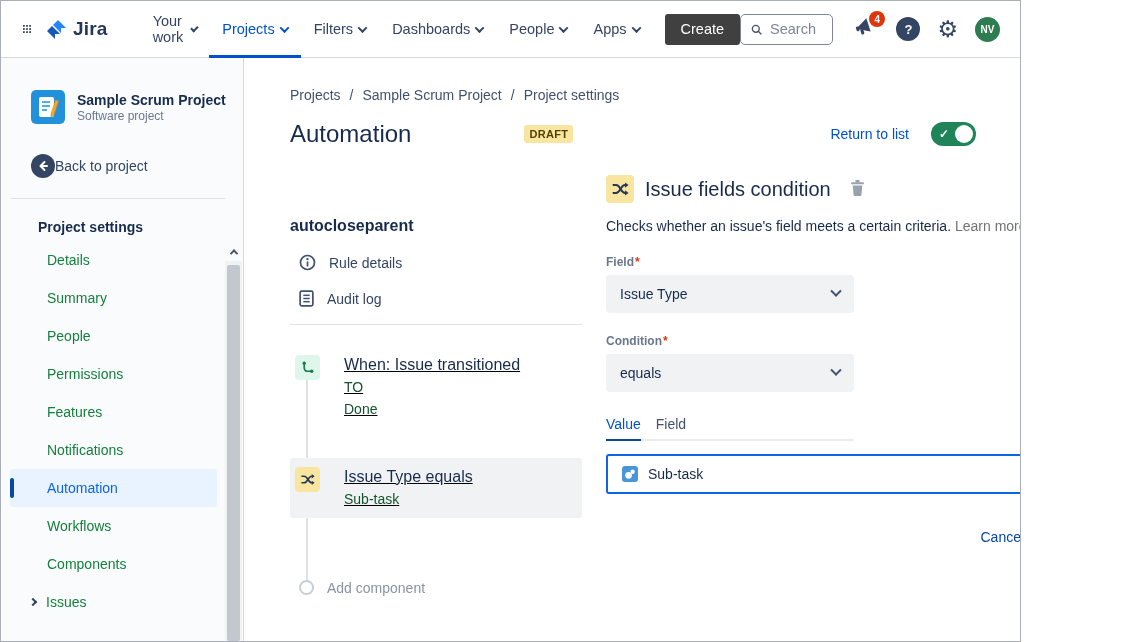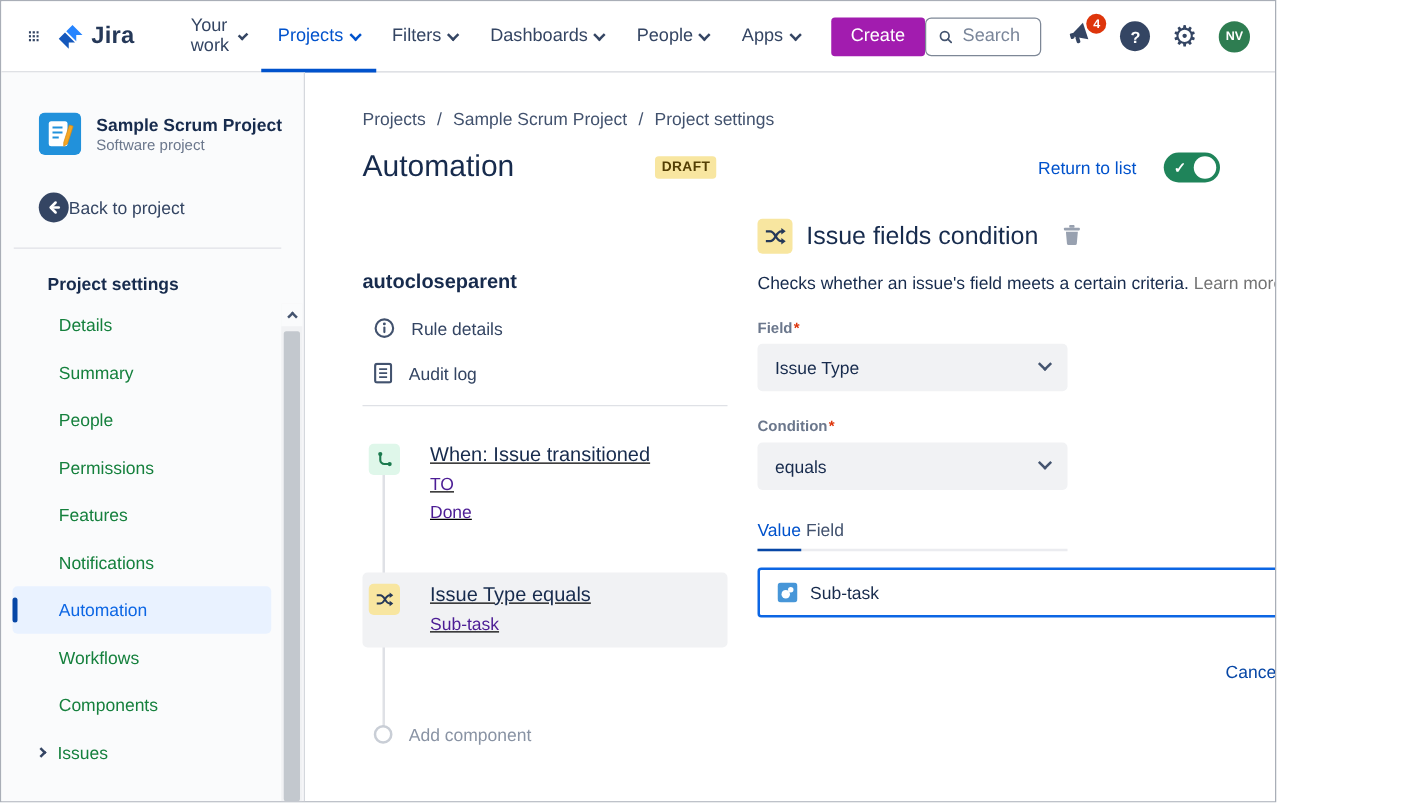--- a/index.html
+++ b/index.html
@@ -20,21 +20,21 @@
   .logo-text { font-size: 19px; font-weight: 600; color: #253858; letter-spacing: .2px; }
   .nav-items { display: flex; height: 57px; }
   .nav-item {
     display: flex; align-items: center; gap: 6px; padding: 3px 13px 0 13px;
     font-size: 14.5px; color: #344563; cursor: pointer; border-bottom: 3px solid transparent;
     height: 100%;
   }
   .nav-item.active { color: #0052CC; border-bottom-color: #0052CC; }
   .chev { width: 7px; height: 7px; border-right: 2px solid currentColor; border-bottom: 2px solid currentColor; transform: rotate(45deg) translate(-1px,-1px); display: inline-block; }
   .btn-create {
-    margin-left: 12px; background: #a21caf; color: #fff; border: none; border-radius: 3px;
+    margin-left: 12px; background: #404040; color: #fff; border: none; border-radius: 3px;
     font-size: 14.5px; padding: 7px 16px; height: 31px; cursor: pointer;
     font-family: "Liberation Sans", sans-serif;
   }
   .search-wrap {
     margin-left: auto; display: flex; align-items: center; gap: 8px;
     border: 1.5px solid #7d8796; border-radius: 5px; height: 31px; width: 200px; padding: 0 10px;
     background: #fff;
   }
   .search-wrap input {
     border: none; outline: none; font-size: 14.5px; color: #172B4D; width: 100%;
@@ -121,41 +121,41 @@
   .rule-link-row { display: flex; align-items: center; gap: 13px; margin-top: 19px; padding-left: 9px; font-size: 14px; color: #344563; cursor: pointer; }
   .rule-divider { height: 1px; background: #DFE1E6; margin-top: 17px; }
   .rule-flow { position: relative; margin-top: 25px; }
   .flow-line { position: absolute; left: 16px; top: 30px; bottom: 14px; width: 2px; background: #DFE1E6; }
   .flow-item { position: relative; display: flex; gap: 24px; padding: 5px; border-radius: 4px; cursor: pointer; text-decoration: underline; }
   .flow-item.selected { background: #F1F2F4; padding: 9px 5px; }
   .flow-icon { width: 25px; height: 25px; border-radius: 4px; flex: 0 0 25px; display: flex; align-items: center; justify-content: center; }
   .flow-icon.green { background: #DFF7EA; }
   .flow-icon.yellow { background: #F8E6A0; }
   .flow-title { font-size: 16px; color: #172B4D; line-height: 1.25; }
-  .flow-sub { font-size: 14px; color: #4c1d95; margin-top: 3px; line-height: 1.35; }
+  .flow-sub { font-size: 14px; color: #14532d; margin-top: 3px; line-height: 1.35; }
   .flow-gap { height: 34px; }
   .add-component-row { display: flex; align-items: center; gap: 13px; margin-top: 62px; padding-left: 9px; cursor: pointer; }
   .add-circle { width: 15px; height: 15px; border: 2px solid #C9CED6; border-radius: 50%; background: #fff; position: relative; }
   .add-label { font-size: 14px; color: #8993A4; }
 
   
   .detail-header { display: flex; align-items: center; gap: 11px; }
   .detail-icon { width: 28px; height: 28px; border-radius: 4px; background: #F8E6A0; display: flex; align-items: center; justify-content: center; }
   .detail-title { font-size: 20px; font-weight: 500; color: #172B4D; }
   .trash-btn { margin-left: 6px; background: none; border: none; cursor: pointer; padding: 2px; }
   .detail-desc { font-size: 14px; color: #172B4D; margin-top: 15px; }
   .detail-desc a { color: #737373; text-decoration: none; cursor: pointer; }
   .field-label { font-size: 12px; font-weight: 600; color: #6B778C; margin-top: 21px; }
   .field-label .req { color: #DE350B; margin-left: 1px; }
   .select-control {
     margin-top: 6px; width: 248px; height: 38px; background: #F1F2F4; border-radius: 4px;
     display: flex; align-items: center; padding: 0 14px; font-size: 14px; color: #172B4D; cursor: pointer;
   }
   .select-control .chev-big { margin-left: auto; width: 8px; height: 8px; border-right: 2.5px solid #44546F; border-bottom: 2.5px solid #44546F; transform: rotate(45deg) translate(-2px,-2px); }
-  .tabs { display: flex; gap: 4px; margin-top: 24px; width: 248px; border-bottom: 2px solid #EBECF0; }
+  .tabs { display: flex; gap: 15px; margin-top: 24px; width: 248px; border-bottom: 2px solid #EBECF0; }
   .tab { font-size: 14px; padding-bottom: 7px; color: #42526E; cursor: pointer; border-bottom: 2px solid transparent; margin-bottom: -2px; }
   .tab.active { color: #0052CC; border-bottom-color: #0747A6; }
   .big-select {
     margin-top: 13px; width: 100%; height: 40px; background: #fff; border: 2px solid #0C66E4;
     border-radius: 3px; display: flex; align-items: center; gap: 10px; padding: 0 14px;
     font-size: 14px; color: #172B4D; cursor: pointer;
   }
   .big-select .chev-big { margin-left: auto; width: 8px; height: 8px; border-right: 2.5px solid #44546F; border-bottom: 2.5px solid #44546F; transform: rotate(45deg) translate(-2px,-2px); }
   .btn-row { display: flex; align-items: center; justify-content: flex-end; gap: 14px; margin-top: 27px; }
   .btn-cancel { background: none; border: none; font-size: 14px; color: #0747A6; cursor: pointer; font-family: "Liberation Sans", sans-serif; padding: 6px 8px; }

